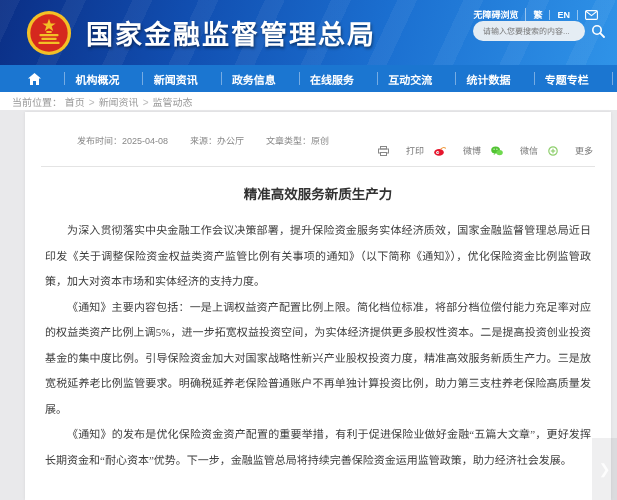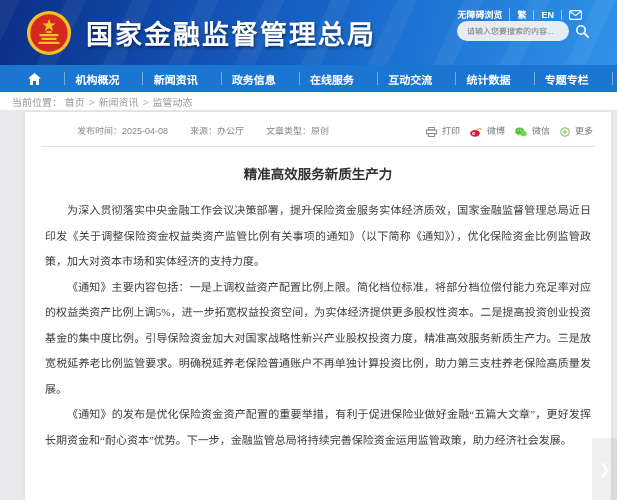--- a/index.html
+++ b/index.html
@@ -11,21 +11,21 @@
     height:65px; position:relative;
     background:linear-gradient(105deg,#0b2f86 0%,#114eb0 30%,#1b6fd0 62%,#2f93e8 100%);
     display:flex; align-items:center; padding-left:26px;
   }
   .site-header::after{ content:""; position:absolute; inset:0;
     background:repeating-linear-gradient(115deg, rgba(255,255,255,0.05) 0 18px, rgba(255,255,255,0) 18px 60px);
     pointer-events:none;}
   .emblem{ width:46px; height:46px; flex:0 0 auto; z-index:1;}
   .site-title{ color:#fff; font-size:27px; font-weight:bold; letter-spacing:2px;
     margin-left:14px; text-shadow:1px 2px 3px rgba(0,0,0,.45); z-index:1;}
-  .header-right{ position:absolute; right:28px; top:8px; z-index:2; text-align:right;}
+  .header-right{ position:absolute; right:12px; top:8px; z-index:2; text-align:right;}
   .top-links{ display:flex; align-items:center; justify-content:flex-end; list-style:none;
     color:#fff; font-size:9px; font-weight:bold; gap:0;}
   .top-links li{ padding:0 7px; cursor:pointer;}
   .top-links li + li{ border-left:1px solid rgba(255,255,255,.5);}
   .mail-li{ display:flex; align-items:center;}
   .search-bar{ display:flex; align-items:center; justify-content:flex-end; gap:6px;}
   .search-input{ width:112px; height:20px; border:none; border-radius:10px;
     background:rgba(245,245,245,.92); font-size:8px; color:#555; padding:0 10px; outline:none;
     font-style:normal;}
   .search-btn{ background:none; border:none; cursor:pointer; display:flex; align-items:center;}
@@ -48,21 +48,21 @@
 
   
   .page-main{ height:390px; background:#e9e9eb; position:relative;}
   .content-card{ position:absolute; left:25px; top:2px; width:586px; bottom:0;
     background:#fff; box-shadow:0 0 3px rgba(0,0,0,.08); overflow:hidden;}
 
   .meta-row{ display:flex; align-items:center; font-size:9px; color:#888;
     padding:12px 18px 9px 52px;}
   .meta-item{ margin-right:22px; white-space:nowrap;}
   .meta-actions{ margin-left:auto; display:flex; align-items:center; gap:10px; color:#777;}
-  .action{ display:flex; align-items:flex-end; gap:5px; cursor:pointer; white-space:nowrap;}
+  .action{ display:flex; align-items:center; gap:17px; cursor:pointer; white-space:nowrap;margin-top:20px;}
   .divider{ border-bottom:1px solid #e4e4e4; margin:0 16px;}
 
   .article-title{ text-align:center; font-size:13.5px; font-weight:bold; color:#333;
     line-height:21px; margin:17px 30px 0;}
   .article-body{ font-family:"Liberation Serif","DejaVu Serif",serif; font-size:11px;
     color:#3e3e3e; line-height:25.5px; text-align:justify; margin:13px 20px 0;}
   .article-body p{ text-indent:2em;}
 
   .corner-overlay{ position:absolute; right:0; bottom:0; width:25px; height:62px;
     background:rgba(120,120,130,.12); display:flex; align-items:center; justify-content:center;

